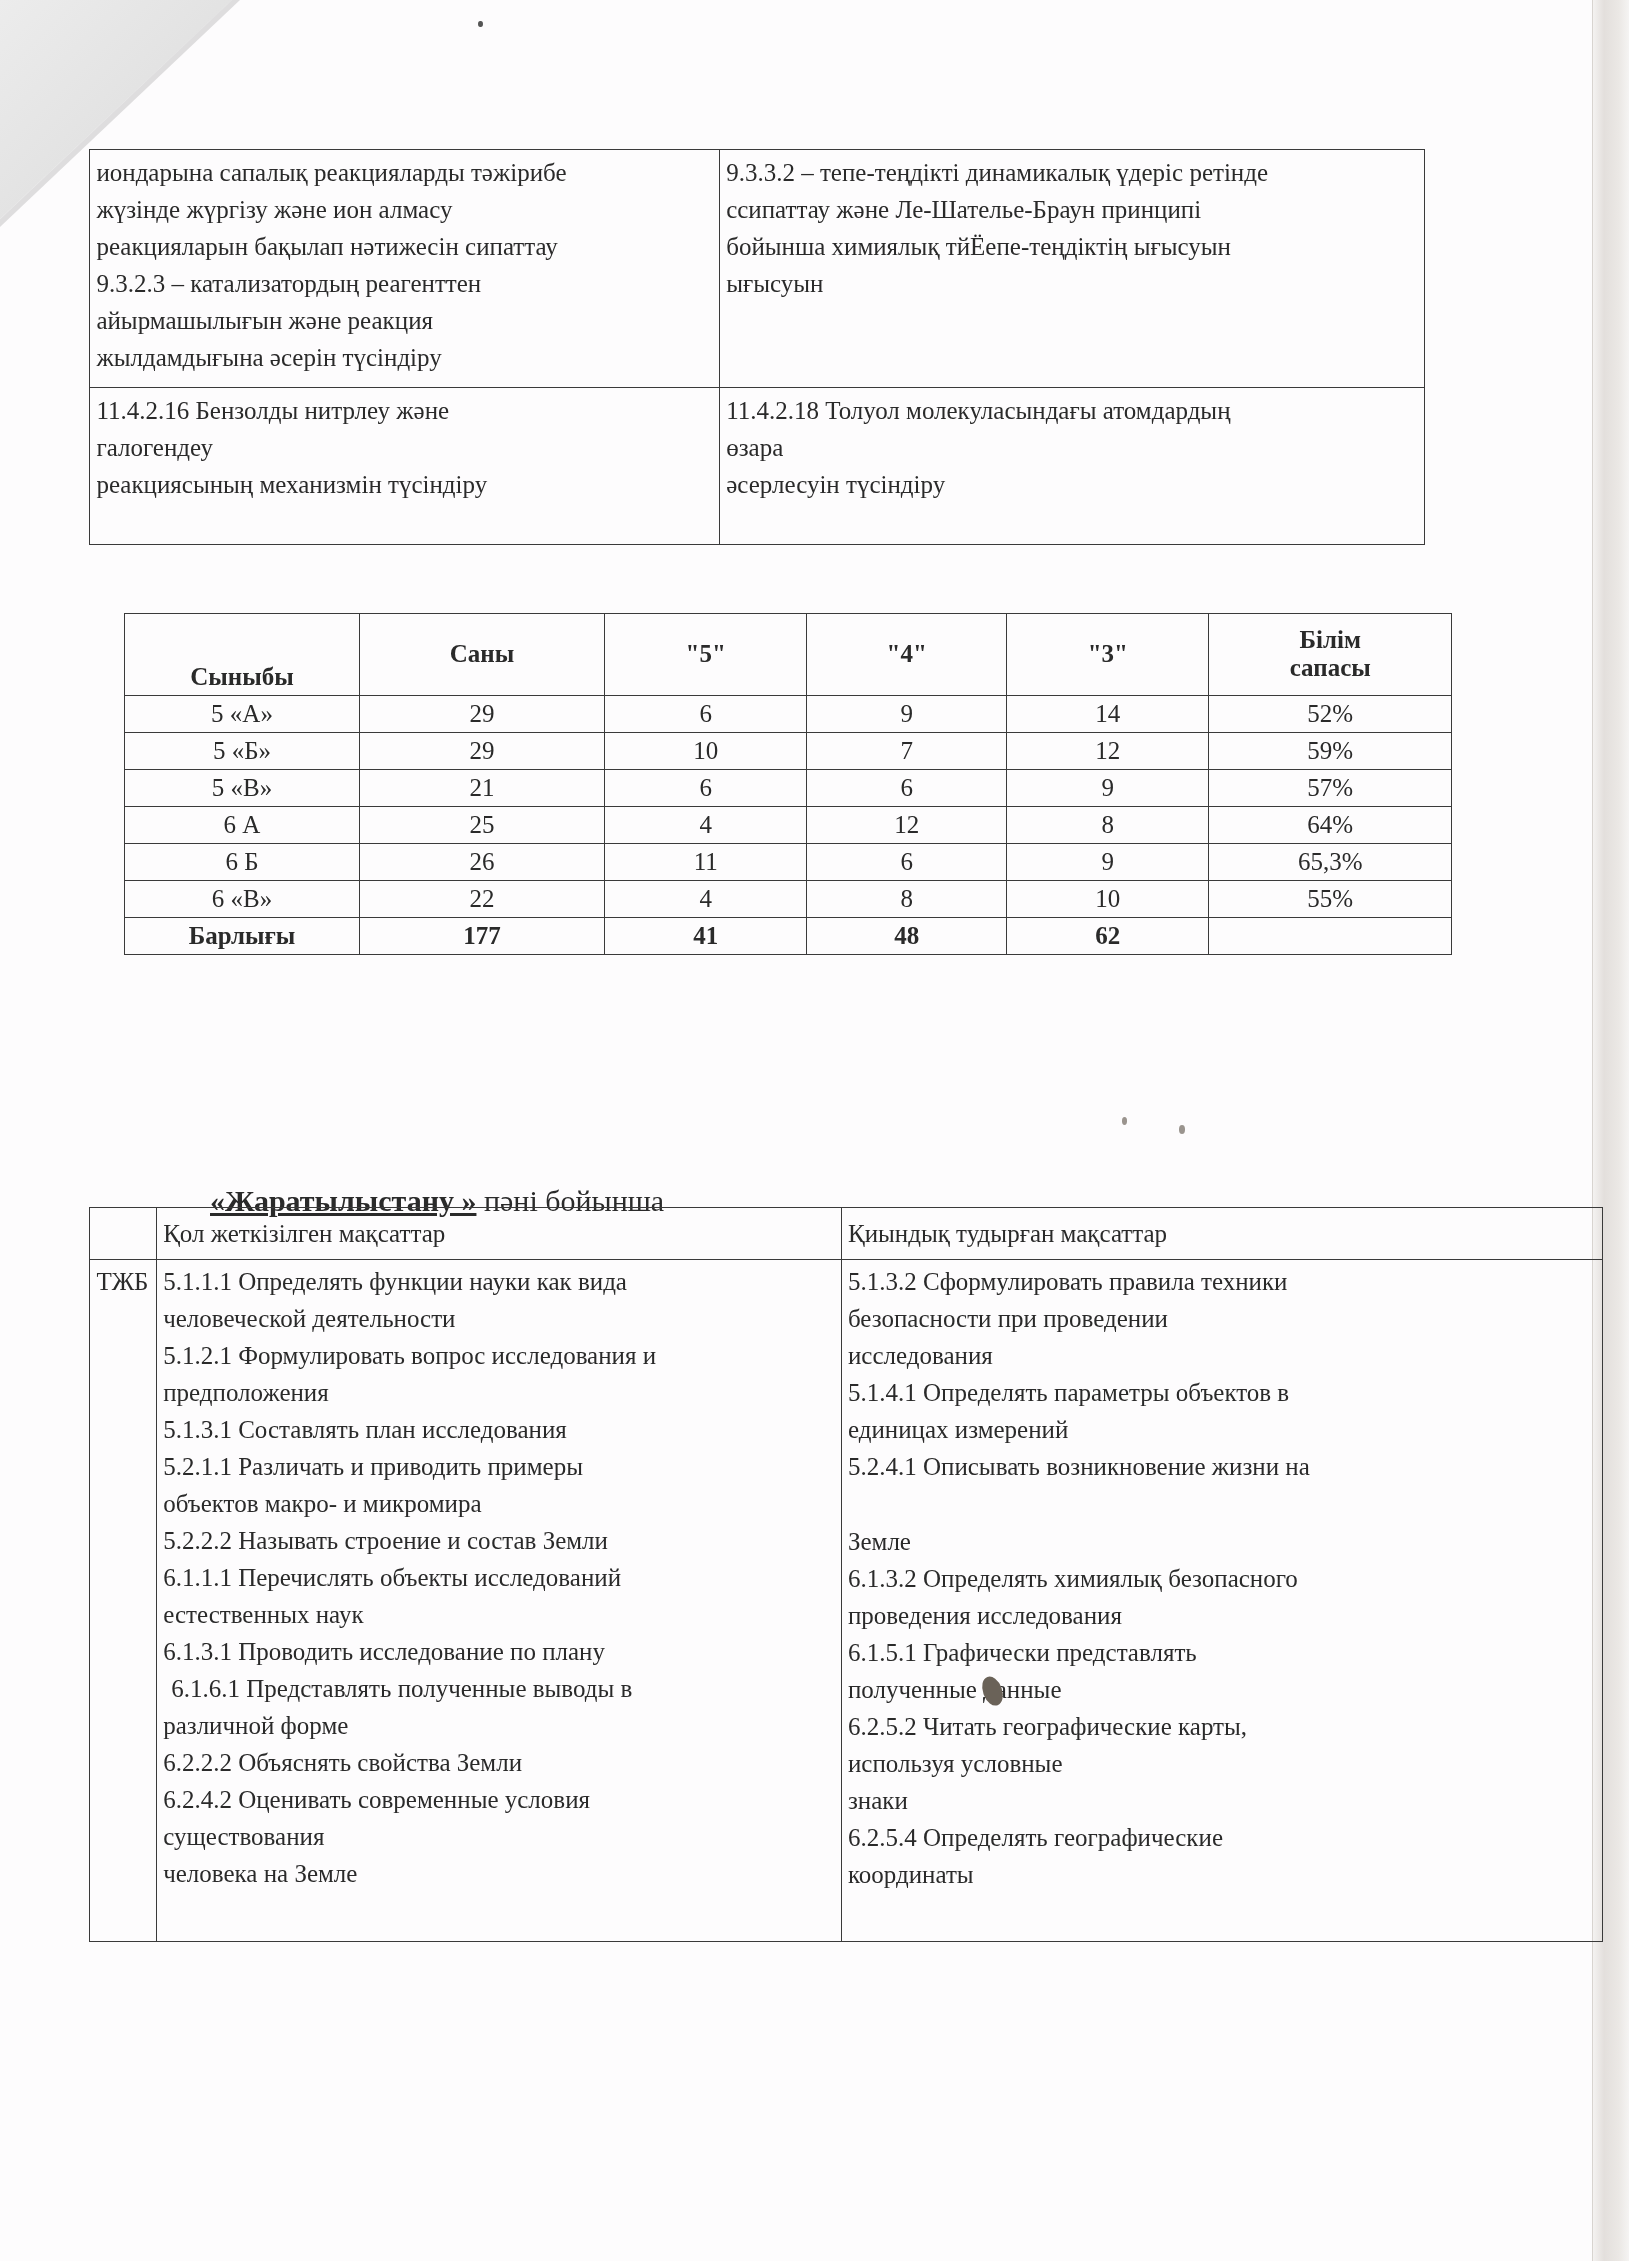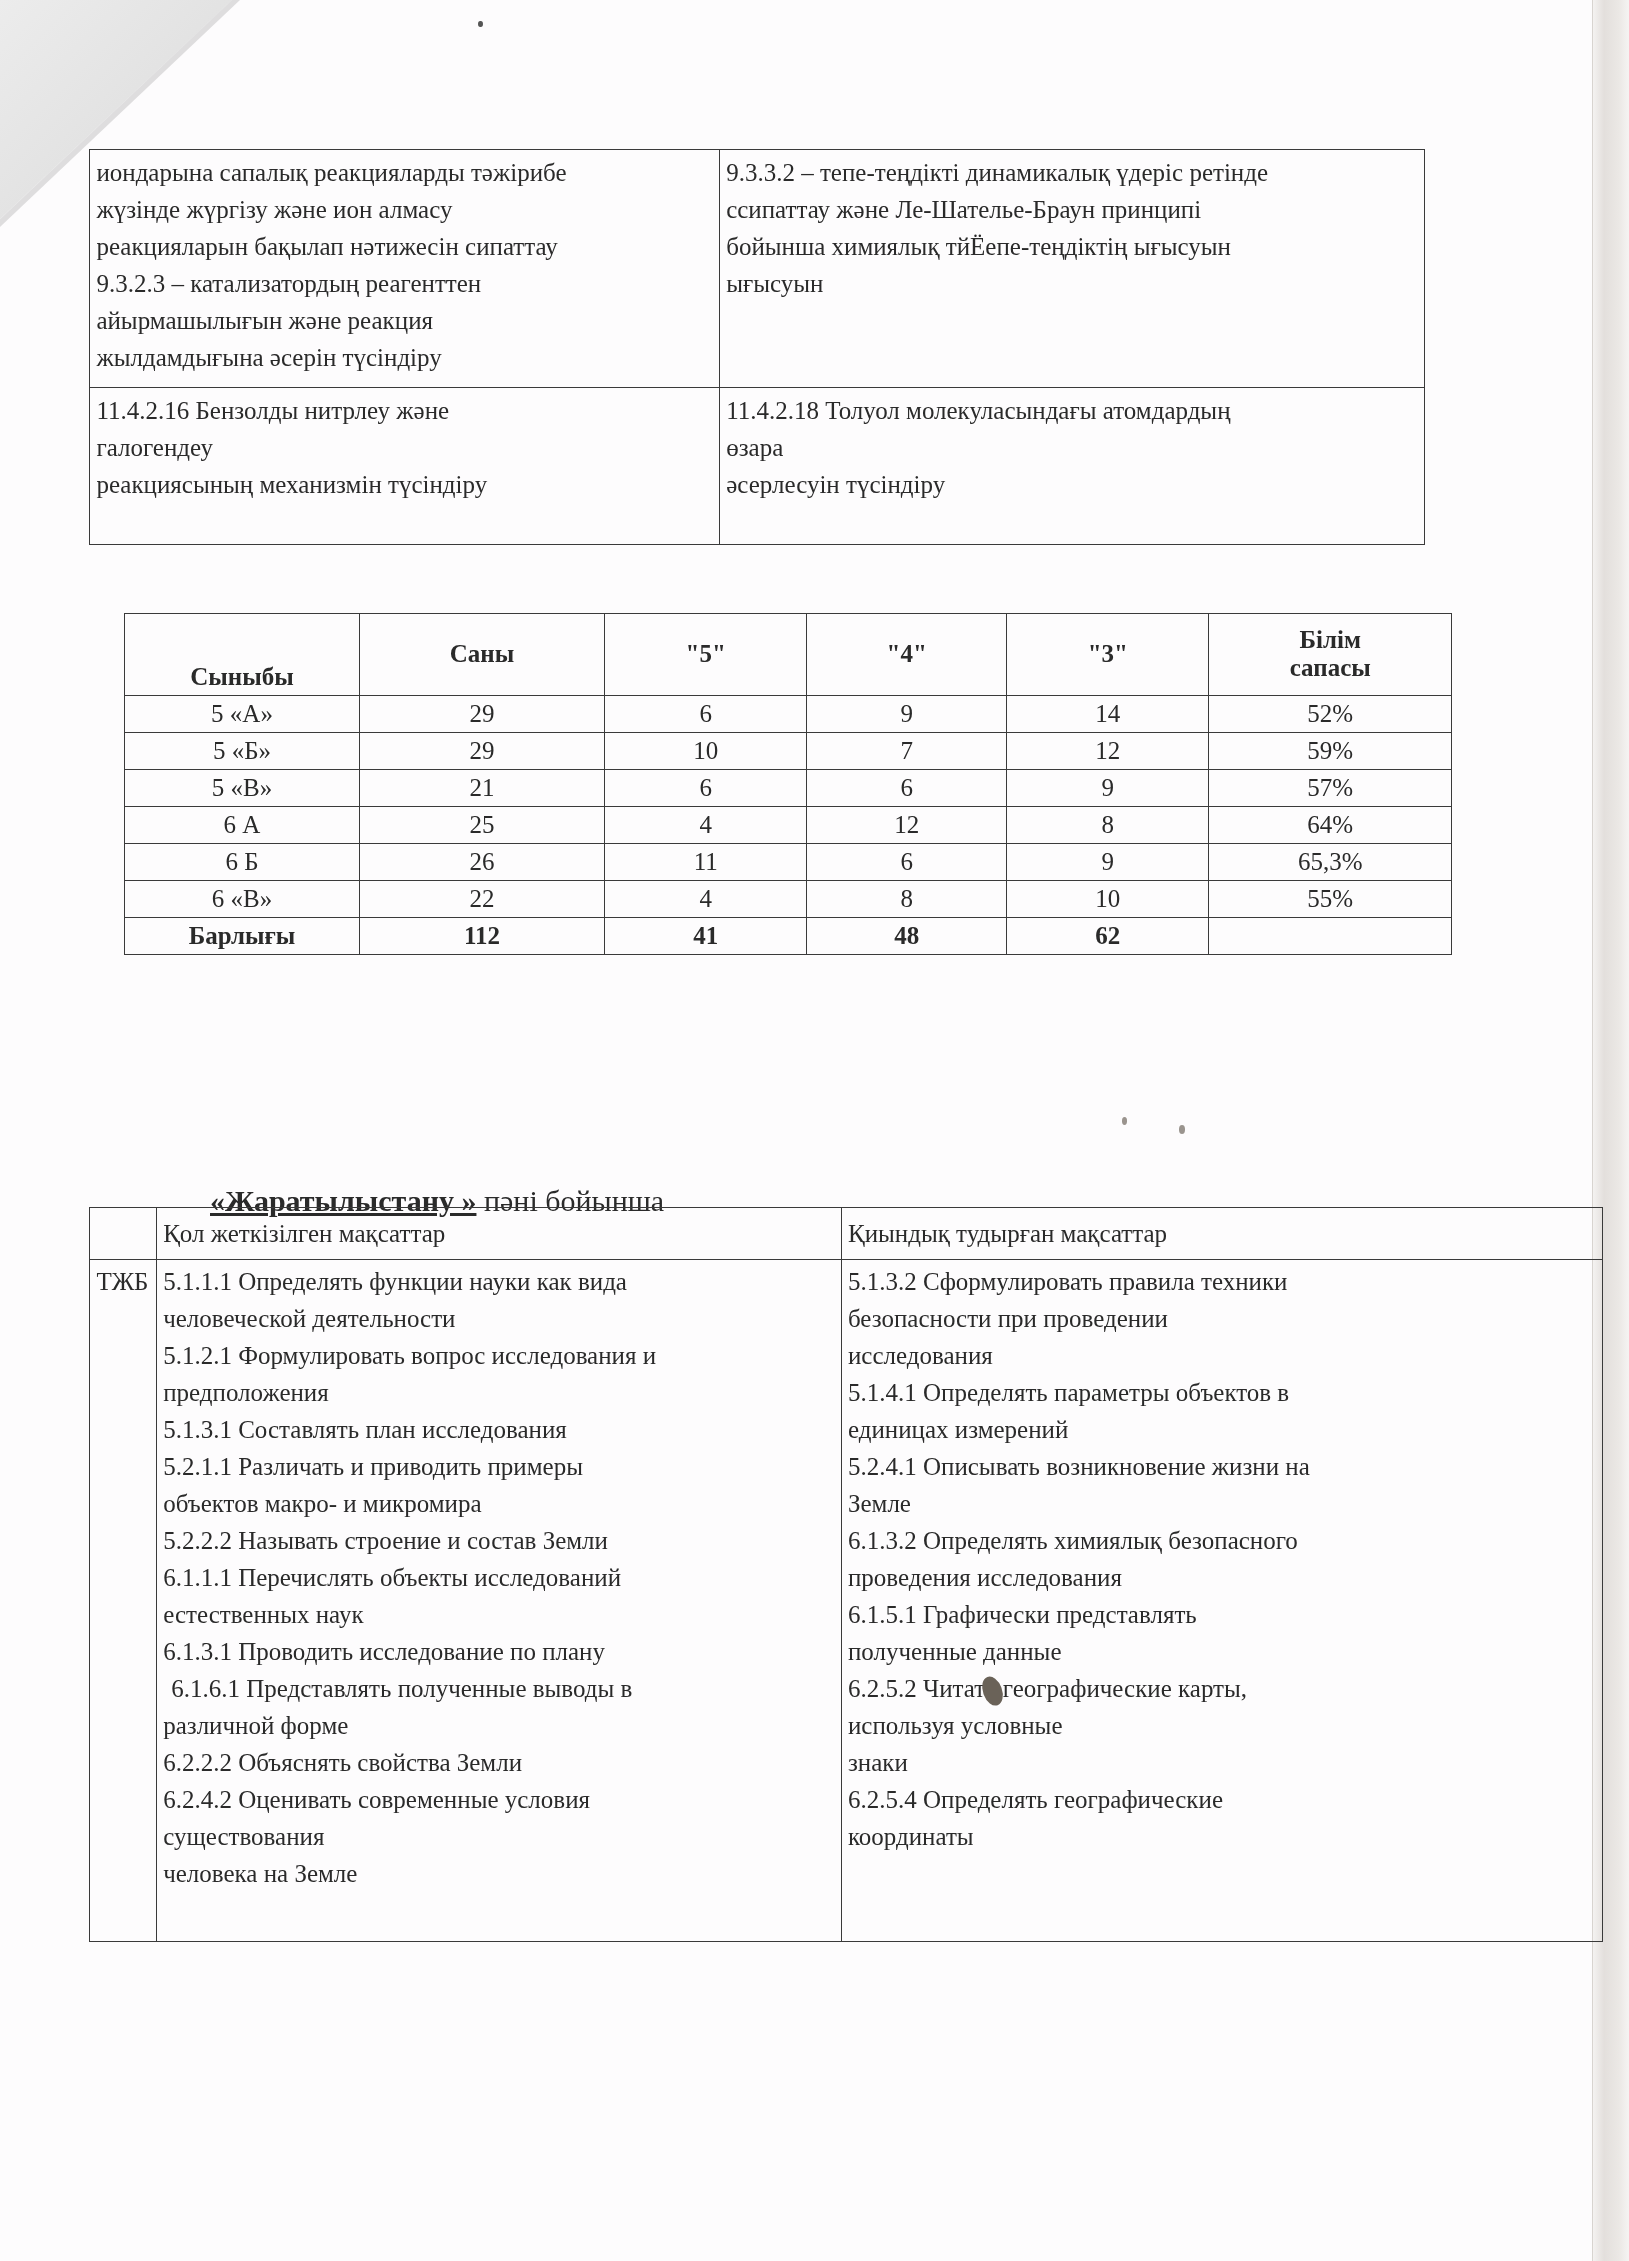--- a/index.html
+++ b/index.html
@@ -176,21 +176,21 @@
         <td>22</td>
         <td>4</td>
         <td>8</td>
         <td>10</td>
         <td>55%</td>
       </tr>
     </tbody>
   <tbody>
       <tr class="total">
     <td>Барлығы</td>
-    <td>112</td>
+    <td>177</td>
     <td>41</td>
     <td>48</td>
     <td>62</td>
     <td></td>
   </tr>
 </tbody>
   </table>
 
 <div class="subject-caption">
   <span class="subj">«Жаратылыстану »</span><span> пәні бойынша</span>
@@ -224,21 +224,21 @@
           <span class="line" style="display: block;">существования</span>
           <span class="line" style="display: block;">человека на Земле</span>
         </td>
     <td>
           <span class="line" style="display: block;">5.1.3.2 Сформулировать правила техники</span>
           <span class="line" style="display: block;">безопасности при проведении</span>
           <span class="line" style="display: block;">исследования</span>
           <span class="line" style="display: block;">5.1.4.1 Определять параметры объектов в</span>
           <span class="line" style="display: block;">единицах измерений</span>
           <span class="line" style="display: block;">5.2.4.1 Описывать возникновение жизни на</span>
-          <span class="line" style="display: block;">Земле</span>
+          <span class="line" style="display: block; margin-top: 38px;">Земле</span>
           <span class="line" style="display: block;">6.1.3.2 Определять химиялық безопасного</span>
           <span class="line" style="display: block;">проведения исследования</span>
           <span class="line" style="display: block;">6.1.5.1 Графически представлять</span>
           <span class="line" style="display: block;">полученные данные</span>
           <span class="line" style="display: block;">6.2.5.2 Читать географические карты,</span>
           <span class="line" style="display: block;">используя условные</span>
           <span class="line" style="display: block;">знаки</span>
           <span class="line" style="display: block;">6.2.5.4 Определять географические</span>
           <span class="line" style="display: block;">координаты</span>
         </td>

